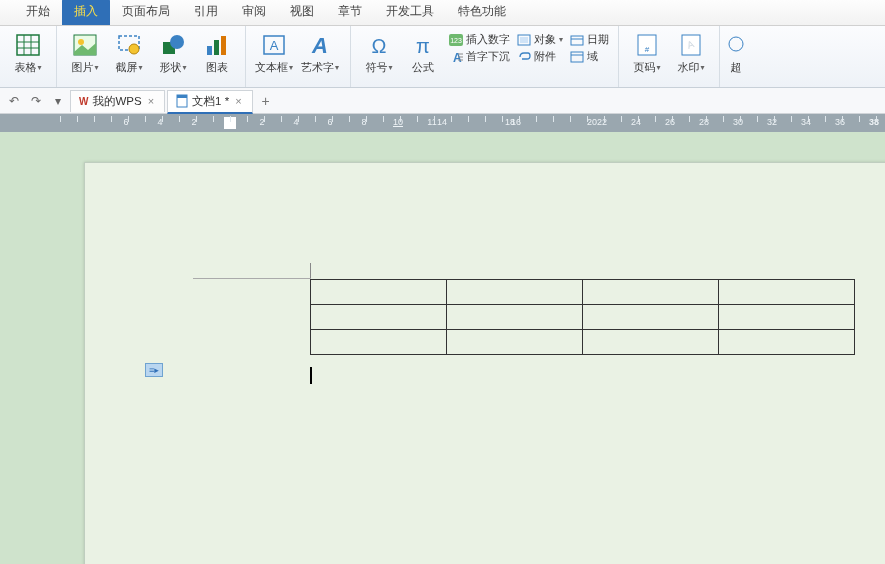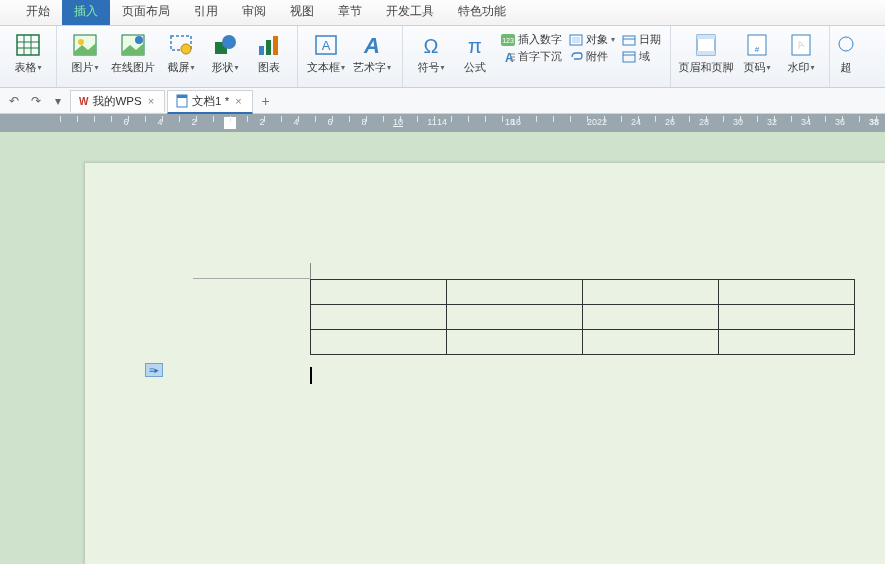--- a/index.html
+++ b/index.html
@@ -1,21 +1,21 @@
 <!DOCTYPE html>
 <html><head>
 <meta charset="utf-8">
 <style>
 * { box-sizing: border-box; margin: 0; padding: 0; font-family: "Microsoft YaHei", sans-serif; }
 body { width: 885px; height: 564px; overflow: hidden; background: #fff; font-size: 12px; color: #333; }
 
 
 .menu-tabs { display: flex; height: 26px; background: linear-gradient(#fdfdfd,#f2f2f2); border-bottom: 1px solid #d0d0d0; padding-left: 14px; align-items: flex-end; }
 .menu-tab { padding: 4px 12px 5px; cursor: pointer; color: #444; }
-.menu-tab.active { background: #2f6fb7; color: #86efac; border-radius: 2px 2px 0 0; }
+.menu-tab.active { background: #2f6fb7; color: #fde047; border-radius: 2px 2px 0 0; }
 
 
 .ribbon { display: flex; height: 62px; background: linear-gradient(#fbfcfe,#eef2f7); border-bottom: 1px solid #c8d0d8; }
 .group { display: flex; align-items: flex-start; padding: 4px 6px 0; border-right: 1px solid #d6dde4; }
 .big-btn { display: flex; flex-direction: column; align-items: center; width: 44px; gap: 2px; cursor: pointer; padding-top: 2px; }
 .big-btn .lbl { font-size: 11px; color: #3a3a3a; display: flex; align-items: center; gap: 1px; }
 .ic { width: 26px; height: 26px; display:flex; align-items:center; justify-content:center; }
 .mini-list { display:flex; flex-direction:column; gap:2px; padding-top:2px; }
 .mini-item { display:flex; align-items:center; gap:3px; font-size:11px; color:#3a3a3a; cursor:pointer; padding:0 3px; }
 .mini-ic { width:15px; height:15px; display:flex; align-items:center; justify-content:center; }
@@ -91,30 +91,20 @@
             <rect x="1" y="1" width="22" height="20" fill="#eafbe6" stroke="#1e7a3e"></rect>
             <circle cx="8" cy="8" r="3" fill="#f4c430"></circle>
             <polyline points="1,18 9,11 15,16 23,9 23,21 1,21" fill="#6fb96f"></polyline>
           </svg>
         </span>
       <span class="lbl">
           <span>图片</span>
           <span class="dd">▾</span>
         </span>
     </div>
-    <div class="big-btn" style="width:52px">
-      <span class="ic">
-          <svg width="24" height="22">
-            <rect x="1" y="1" width="22" height="20" fill="#eafbe6" stroke="#1e7a3e"></rect>
-            <polyline points="1,18 9,11 15,16 23,9 23,21 1,21" fill="#6fb96f"></polyline>
-            <circle cx="18" cy="6" r="4" fill="#3b82c4"></circle>
-          </svg>
-        </span>
-      <span class="lbl">在线图片</span>
-    </div>
     <div class="big-btn">
       <span class="ic">
           <svg width="24" height="22">
             <rect x="2" y="2" width="20" height="14" fill="none" stroke="#3b82c4" stroke-width="1.5" stroke-dasharray="3 2"></rect>
             <circle cx="17" cy="15" r="5" fill="#f4c430" stroke="#b8860b"></circle>
           </svg>
         </span>
       <span class="lbl">
           <span>截屏</span>
           <span class="dd">▾</span>
@@ -245,30 +235,20 @@
             <svg width="14" height="12">
               <rect x="1" y="1" width="12" height="10" fill="none" stroke="#3b82c4"></rect>
               <line x1="1" y1="4" x2="13" y2="4" stroke="#3b82c4"></line>
             </svg>
           </span>
           <span>域</span>
         </div>
     </div>
   </div>
   <div class="group">
-    <div class="big-btn" style="width:58px">
-      <span class="ic">
-          <svg width="24" height="22">
-            <rect x="3" y="1" width="18" height="20" fill="#fff" stroke="#3b82c4"></rect>
-            <rect x="3" y="1" width="18" height="4" fill="#cfe3f7"></rect>
-            <rect x="3" y="17" width="18" height="4" fill="#cfe3f7"></rect>
-          </svg>
-        </span>
-      <span class="lbl">页眉和页脚</span>
-    </div>
     <div class="big-btn">
       <span class="ic">
           <svg width="24" height="22">
             <rect x="3" y="1" width="18" height="20" fill="#fff" stroke="#3b82c4"></rect>
             <text x="12" y="18" font-size="8" text-anchor="middle" fill="#3b82c4">#</text>
           </svg>
         </span>
       <span class="lbl">
           <span>页码</span>
           <span class="dd">▾</span>

